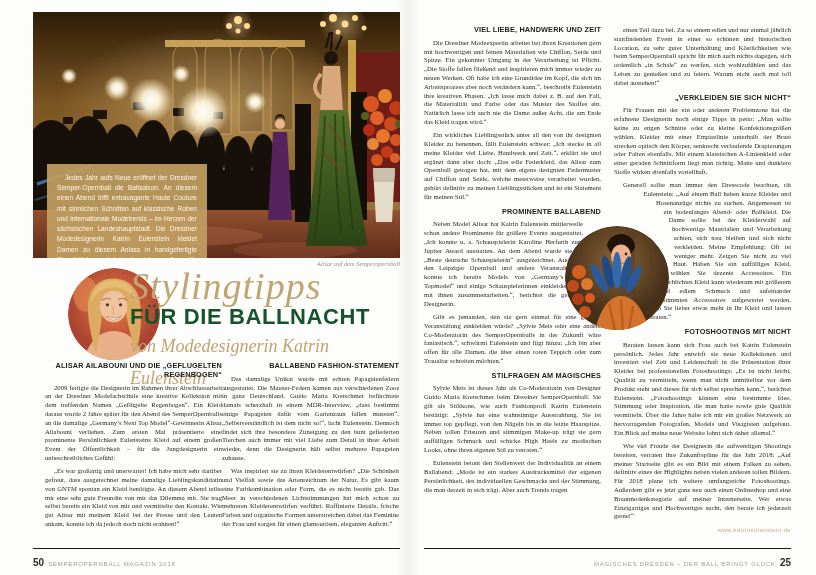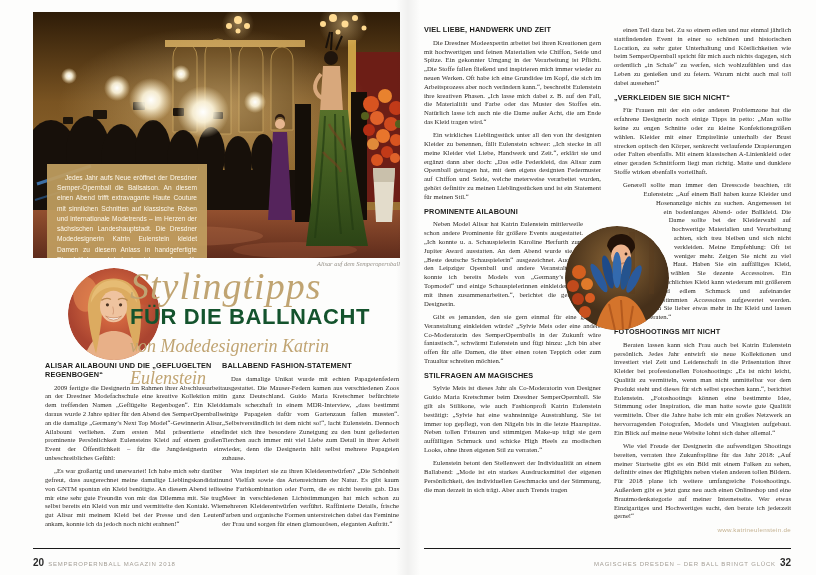--- a/index.html
+++ b/index.html
@@ -22,21 +22,21 @@
   .title-block{position:absolute;left:130px;top:266px;width:270px;text-align:left;}
   .title-script{font-family:"Liberation Serif",serif;font-style:italic;font-size:38px;line-height:40px;
                 color:#c0a472;letter-spacing:1px;}
   .title-main{font-family:"Liberation Sans",sans-serif;font-weight:bold;font-size:22px;line-height:26px;
               color:#14532d;letter-spacing:0.6px;margin-top:-2px;}
   .title-byline{font-family:"Liberation Serif",serif;font-style:italic;font-size:18px;line-height:32px;
                 color:#c0a472;}
   
   .col{position:absolute;width:177px;overflow:hidden;font-size:6.7px;line-height:8.8px;text-align:justify;}
   .col h3{font-family:"Liberation Sans",sans-serif;font-size:7.3px;font-weight:bold;color:#1d1d1b;
-          letter-spacing:0.15px;margin:6px 0 4px;text-align:left;}
+          letter-spacing:0.15px;margin:6px 0 4px;text-align:right;}
   .col h3:first-child{margin-top:0;}
   .col p{margin:0 0 4.5px;text-indent:9px;}
   .col-l1{left:45px;top:362px;height:185px;}
   .col-l2{left:222px;top:362px;height:185px;}
   .col-r1{left:424px;top:26px;height:521px;}
   .col-r2{left:614px;top:26px;height:521px;}
   .narrow{padding-right:18px;}
   .wrap-spacer{float:left;width:62px;height:124px;margin-right:3px;
                shape-outside:circle(57px at 3px 68px);}
   
@@ -216,28 +216,28 @@
   </div>
 
   <div class="col col-l2">
     <h3>BALLABEND FASHION-STATEMENT</h3>
     <p>Das damalige Unikat wurde mit echten Papageienfedern ausgestattet. Die Mauser-Federn kamen aus verschiedenen Zoos in ganz Deutschland. Guido Maria Kretschmer befürchtete damals scherzhaft in einem MDR-Interview, „dass bestimmt einige Papageien dafür vom Gartenzaun fallen mussten“. „Selbstverständlich ist dem nicht so!“, lacht Eulenstein. Dennoch findet sich ihre besondere Zuneigung zu den bunt gefiederten Tierchen auch immer mit viel Liebe zum Detail in ihrer Arbeit wieder, denn die Designerin hält selbst mehrere Papageien zuhause.</p>
     <p>Was inspiriert sie zu ihren Kleiderentwürfen? „Die Schönheit und Vielfalt sowie das Artenreichtum der Natur. Es gibt kaum eine Farbkombination oder Form, die es nicht bereits gab. Das Meer in verschiedenen Lichtstimmungen hat mich schon zu mehreren Kleiderentwürfen verführt. Raffinierte Details, frische Farben und organische Formen unterstreichen dabei das Feminine der Frau und sorgen für einen glamourösen, eleganten Auftritt.“</p>
   </div>
 
   <div class="rule rule-left"></div>
   <div class="footer footer-left">
-    <span class="num">20</span><span class="lbl">SEMPEROPERNBALL MAGAZIN 2018</span>
+    <span class="num">50</span><span class="lbl">SEMPEROPERNBALL MAGAZIN 2018</span>
   </div>
 
   <div class="col col-r1">
     <h3>VIEL LIEBE, HANDWERK UND ZEIT</h3>
     <p>Die Dresdner Modeexpertin arbeitet bei ihren Kreationen gern mit hochwertigen und feinen Materialien wie Chiffon, Seide und Spitze. Ein gekonnter Umgang in der Verarbeitung ist Pflicht. „Die Stoffe fallen fließend und inspirieren mich immer wieder zu neuen Werken. Oft habe ich eine Grundidee im Kopf, die sich im Arbeitsprozess aber noch verändern kann.“, beschreibt Eulenstein ihre kreativen Phasen. „Ich lasse mich dabei z. B. auf den Fall, die Materialität und Farbe oder das Muster des Stoffes ein. Natürlich lasse ich auch nie die Dame außer Acht, die am Ende das Kleid tragen wird.“</p>
     <p>Ein wirkliches Lieblingsstück unter all den von ihr designten Kleider zu benennen, fällt Eulenstein schwer: „Ich stecke in all meine Kleider viel Liebe, Handwerk und Zeit.“, erklärt sie und ergänzt dann aber doch: „Das edle Federkleid, das Alisar zum Opernball getragen hat, mit dem eigens designten Federmuster auf Chiffon und Seide, welche meterweise verarbeitet wurden, gehört definitiv zu meinen Lieblingsstücken und ist ein Statement für meinen Stil.“</p>
-    <h3>PROMINENTE AILABOUNI</h3>
+    <h3>PROMINENTE BALLABEND</h3>
     <p class="narrow">Neben Model Alisar hat Katrin Eulenstein mittlerweile schon andere Prominente für größere Events ausgestattet. „Ich konnte u. a. Schauspielerin Karoline Herfurth zum Jupiter Award ausstatten. An dem Abend wurde sie als „Beste deutsche Schauspielerin“ ausgezeichnet. Auch für den Leipziger Opernball und andere Veranstaltungen konnte ich bereits Models von „Germany’s Next Topmodel“ und einige Schauspielerinnen einkleiden oder mit ihnen zusammenarbeiten.“, berichtet die gefragte Designerin.</p>
     <p>Gibt es jemanden, den sie gern einmal für eine größere Veranstaltung einkleiden würde? „Sylvie Meis oder eine andere Co-Moderatorin des SemperOpernballs in der Zukunft wäre fantastisch.“, schwärmt Eulenstein und fügt hinzu: „Ich bin aber offen für alle Damen, die über einen roten Teppich oder zum Traualtar schreiten möchten.“</p>
     <h3>STILFRAGEN AM MAGISCHES</h3>
     <p>Sylvie Meis ist dieses Jahr als Co-Moderatorin von Designer Guido Maria Kretschmer beim Dresdner SemperOpernball. Sie gilt als Stilikone, wie auch Fashionprofi Katrin Eulenstein bestätigt: „Sylvie hat eine wahnsinnige Ausstrahlung. Sie ist immer top gepflegt, von den Nägeln bis in die letzte Haarspitze. Neben tollen Frisuren und stimmigen Make-up trägt sie gern auffälligen Schmuck und schicke High Heels zu modischen Looks, ohne ihren eigenen Stil zu verraten.“</p>
     <p>Eulenstein betont den Stellenwert der Individualität an einem Ballabend: „Mode ist ein starkes Ausdrucksmittel der eigenen Persönlichkeit, des individuellen Geschmacks und der Stimmung, die man derzeit in sich trägt. Aber auch Trends tragen</p>
   </div>
 
   <div class="col col-r2">
     <p>einen Teil dazu bei. Zu so einem edlen und nur einmal jährlich stattfindenden Event in einer so schönen und historischen Location, zu sehr guter Unterhaltung und Köstlichkeiten wie beim SemperOpernball spricht für mich auch nichts dagegen, sich ordentlich „in Schale“ zu werfen, sich wohlzufühlen und das Leben zu genießen und zu feiern. Warum nicht auch mal toll dabei aussehen!“</p>
     <h3>„VERKLEIDEN SIE SICH NICHT“</h3>
@@ -282,17 +282,17 @@
       </g>
       <path d="M30,104 C 36,80 46,70 56,70 C 68,70 78,82 84,104 Z" fill="#d4742c"></path>
       <path d="M44,78 l6,26 M56,74 l2,30 M68,80 l-4,24" stroke="#b45a1e" stroke-width="2"></path>
     </svg>
   </div>
 
   <div class="website">www.katrineulenstein.de</div>
 
   <div class="rule rule-right"></div>
   <div class="footer footer-right">
-    <span class="lbl">MAGISCHES DRESDEN – DER BALL BRINGT GLÜCK</span><span class="num">32</span>
+    <span class="lbl">MAGISCHES DRESDEN – DER BALL BRINGT GLÜCK</span><span class="num">25</span>
   </div>
 
   <div class="gutter"></div>
 </div>
 
 </body></html>

